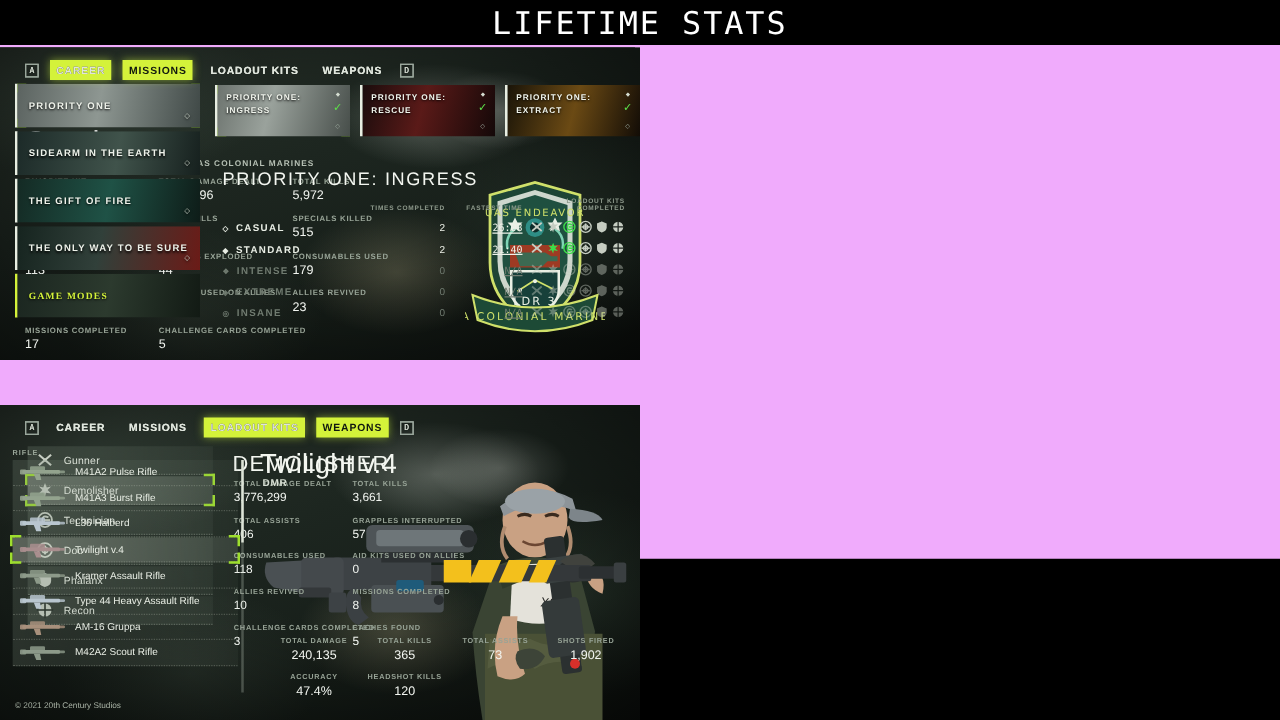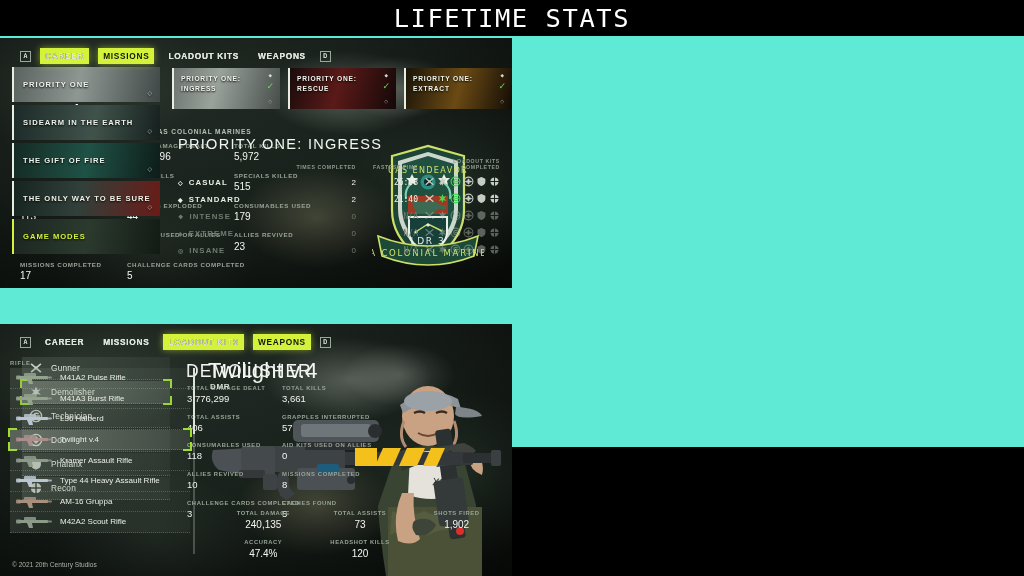--- a/index.html
+++ b/index.html
@@ -2,21 +2,21 @@
 <html><head>
 <meta charset="utf-8">
 <style>
   * { box-sizing: border-box; margin: 0; padding: 0; }
   html, body {
     width: 1024px; height: 576px;
     background: #000;
     font-family: "Liberation Sans", sans-serif;
     overflow: hidden;
   }
-  .screen { position: relative; width: 1024px; height: 447px; background: #5eead4; }
+  .screen { position: relative; width: 1024px; height: 447px; background: #f0abfc; }
 
   
   .titlebar {
     position: absolute; left: 0; top: 0; width: 1024px; height: 36px;
     background: #000; display: flex; align-items: center; justify-content: center;
   }
   .titlebar .title {
     color: #fff; font-size: 25px; letter-spacing: 1.5px; font-weight: 400;
     font-family: "DejaVu Sans Mono", monospace;
     transform: scaleX(1.02);
@@ -109,21 +109,21 @@
   }
   .mission-row .mlabel {
     position:relative; z-index:2; color:#eef2ea; font-size:7.6px;
     letter-spacing:1.0px; font-weight:700; padding-left:9px; text-shadow:0 1px 2px #000;
   }
   .mission-row .mdiamond {
     position:absolute; right:8px; bottom:6px; z-index:2;
     color:#c6cfc3; font-size:6px; text-shadow:0 1px 2px #000;
   }
   .mission-row.sel { border-left-color:#e8eee2; }
-  .mission-row.gamemodes .mlabel { color:#d4f23a; }
+  .mission-row.gamemodes .mlabel { color:#d4f23a;font-family:Liberation Serif, serif; }
   .mission-row.gamemodes { border-left-color:#d4f23a; }
 
   
   .bracket { position:absolute; inset:-2px; z-index:4; pointer-events:none; }
   .bracket i {
     position:absolute; width:9px; height:9px; border:2px solid #9ede2e;
   }
   .bracket i.tl { left:0; top:0; border-right:none; border-bottom:none; }
   .bracket i.tr { right:0; top:0; border-left:none; border-bottom:none; }
   .bracket i.bl { left:0; bottom:0; border-right:none; border-top:none; }
@@ -150,21 +150,21 @@
   .diff-table { position:absolute; left:178px; top:118px; width:322px; z-index:5; }
   .diff-head { display:flex; align-items:flex-end; height:14px; }
   .dh-name { width:112px; }
   .dh-times { width:66px; text-align:right; }
   .dh-fast  { width:62px; text-align:right; }
   .dh-kits  { width:82px; text-align:right; }
   .diff-head span { color:#8e9a8c; font-size:5.2px; letter-spacing:0.65px; font-weight:700; }
   .diff-row { display:flex; align-items:flex-end; height:17px; }
   .dr-name { width:112px; display:flex; align-items:center; gap:5px; color:#e9eee5; font-size:7.8px; letter-spacing:1.1px; font-weight:700; }
   .dr-times { width:66px; text-align:right; color:#eef2e9; font-size:8px; }
-  .dr-fast  { width:62px; text-align:right; color:#eef2e9; font-size:8px; font-family:"DejaVu Sans Mono", monospace; }
+  .dr-fast  { width:62px; text-align:right; color:#eef2e9; font-size:8px; font-family:"DejaVu Sans Mono", monospace;text-decoration:underline; }
   .dr-kits  { width:82px; display:flex; justify-content:flex-end; align-items:center; gap:2px; }
   .diff-row.locked .dr-name,
   .diff-row.locked .dr-times,
   .diff-row.locked .dr-fast { color:#707b70; }
   .diff-row.locked .dr-kits { opacity:0.42; }
   .kicon { width:11px; height:11px; display:block; }
 
   
   .kit-list { position:absolute; left:22px; top:33px; width:148px; z-index:5; }
   .kit-row {
@@ -204,21 +204,21 @@
     position:absolute; left:193px; top:44px; width:2px; height:186px; z-index:5;
     background: rgba(190,200,185,0.30);
   }
   .wscroll i { position:absolute; left:0; top:0; width:2px; height:66px; background:#dde4d7; }
 
   .weapon-title { position:absolute; left:208px; top:34px; z-index:5; color:#f3f6f0; font-size:22px; font-weight:400; letter-spacing:0.2px; }
   .weapon-sub { position:absolute; left:210px; top:58px; z-index:5; color:#d6ddd2; font-size:8px; letter-spacing:0.6px; font-weight:700; }
   .weapon-art { position:absolute; left:205px; top:88px; width:300px; height:100px; z-index:4; }
   .weapon-stats {
     position:absolute; left:215px; top:185px; width:290px; z-index:5;
-    display:grid; grid-template-columns: repeat(3, 1fr); row-gap:2px; text-align:center;
+    display:grid; grid-template-columns: repeat(4, 1fr); row-gap:2px; text-align:center;
   }
   .weapon-stats .stat-label { font-size:5.8px; color:#97a396; }
   .weapon-stats .stat-value { font-size:10px; }
 </style>
 </head>
 <body>
 
 <div class="screen">
 
   <div class="titlebar">
@@ -874,20 +874,24 @@
       <rect x="34" y="58" width="26" height="8" rx="2" fill="#34383a"></rect>
       <rect x="58" y="62" width="14" height="16" rx="2" fill="#3d4245"></rect>
     </svg>
 
     <div class="weapon-stats" id="weapon-stats">
         <div class="stat-cell">
           <div class="stat-label">TOTAL DAMAGE</div>
           <div class="stat-value">240,135</div>
         </div>
         <div class="stat-cell">
+          <div class="stat-label">TOTAL KILLS</div>
+          <div class="stat-value">365</div>
+        </div>
+        <div class="stat-cell">
           <div class="stat-label">TOTAL ASSISTS</div>
           <div class="stat-value">73</div>
         </div>
         <div class="stat-cell">
           <div class="stat-label">SHOTS FIRED</div>
           <div class="stat-value">1,902</div>
         </div>
         <div class="stat-cell">
           <div class="stat-label">ACCURACY</div>
           <div class="stat-value">47.4%</div>

